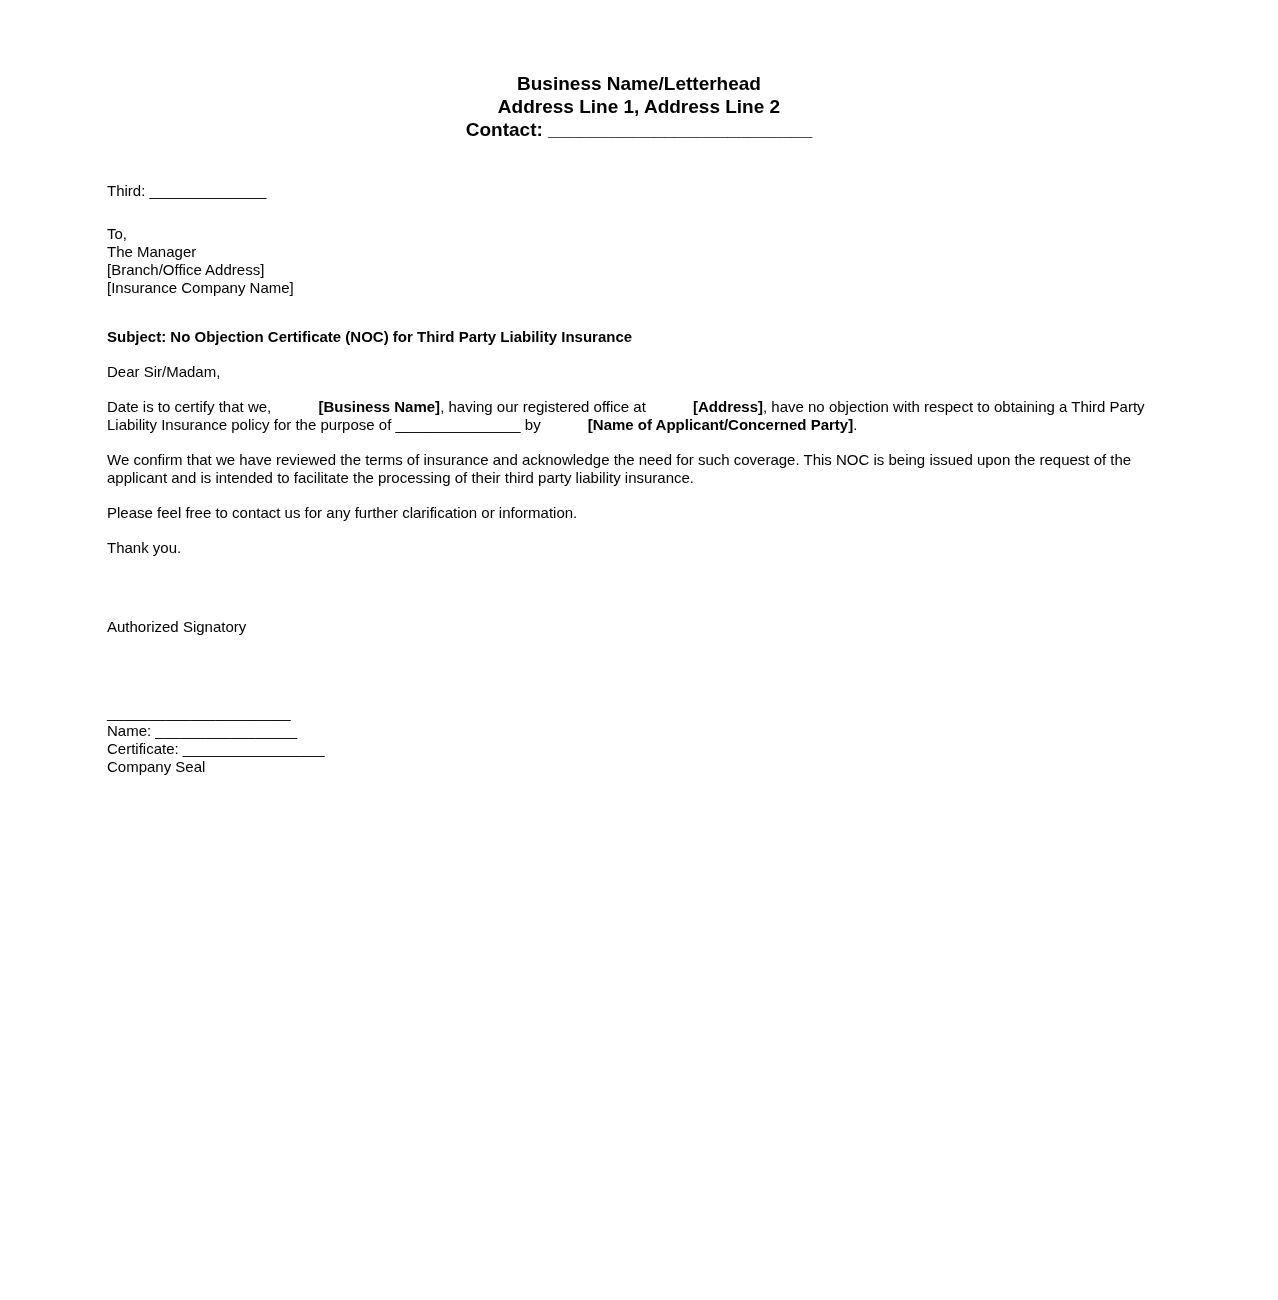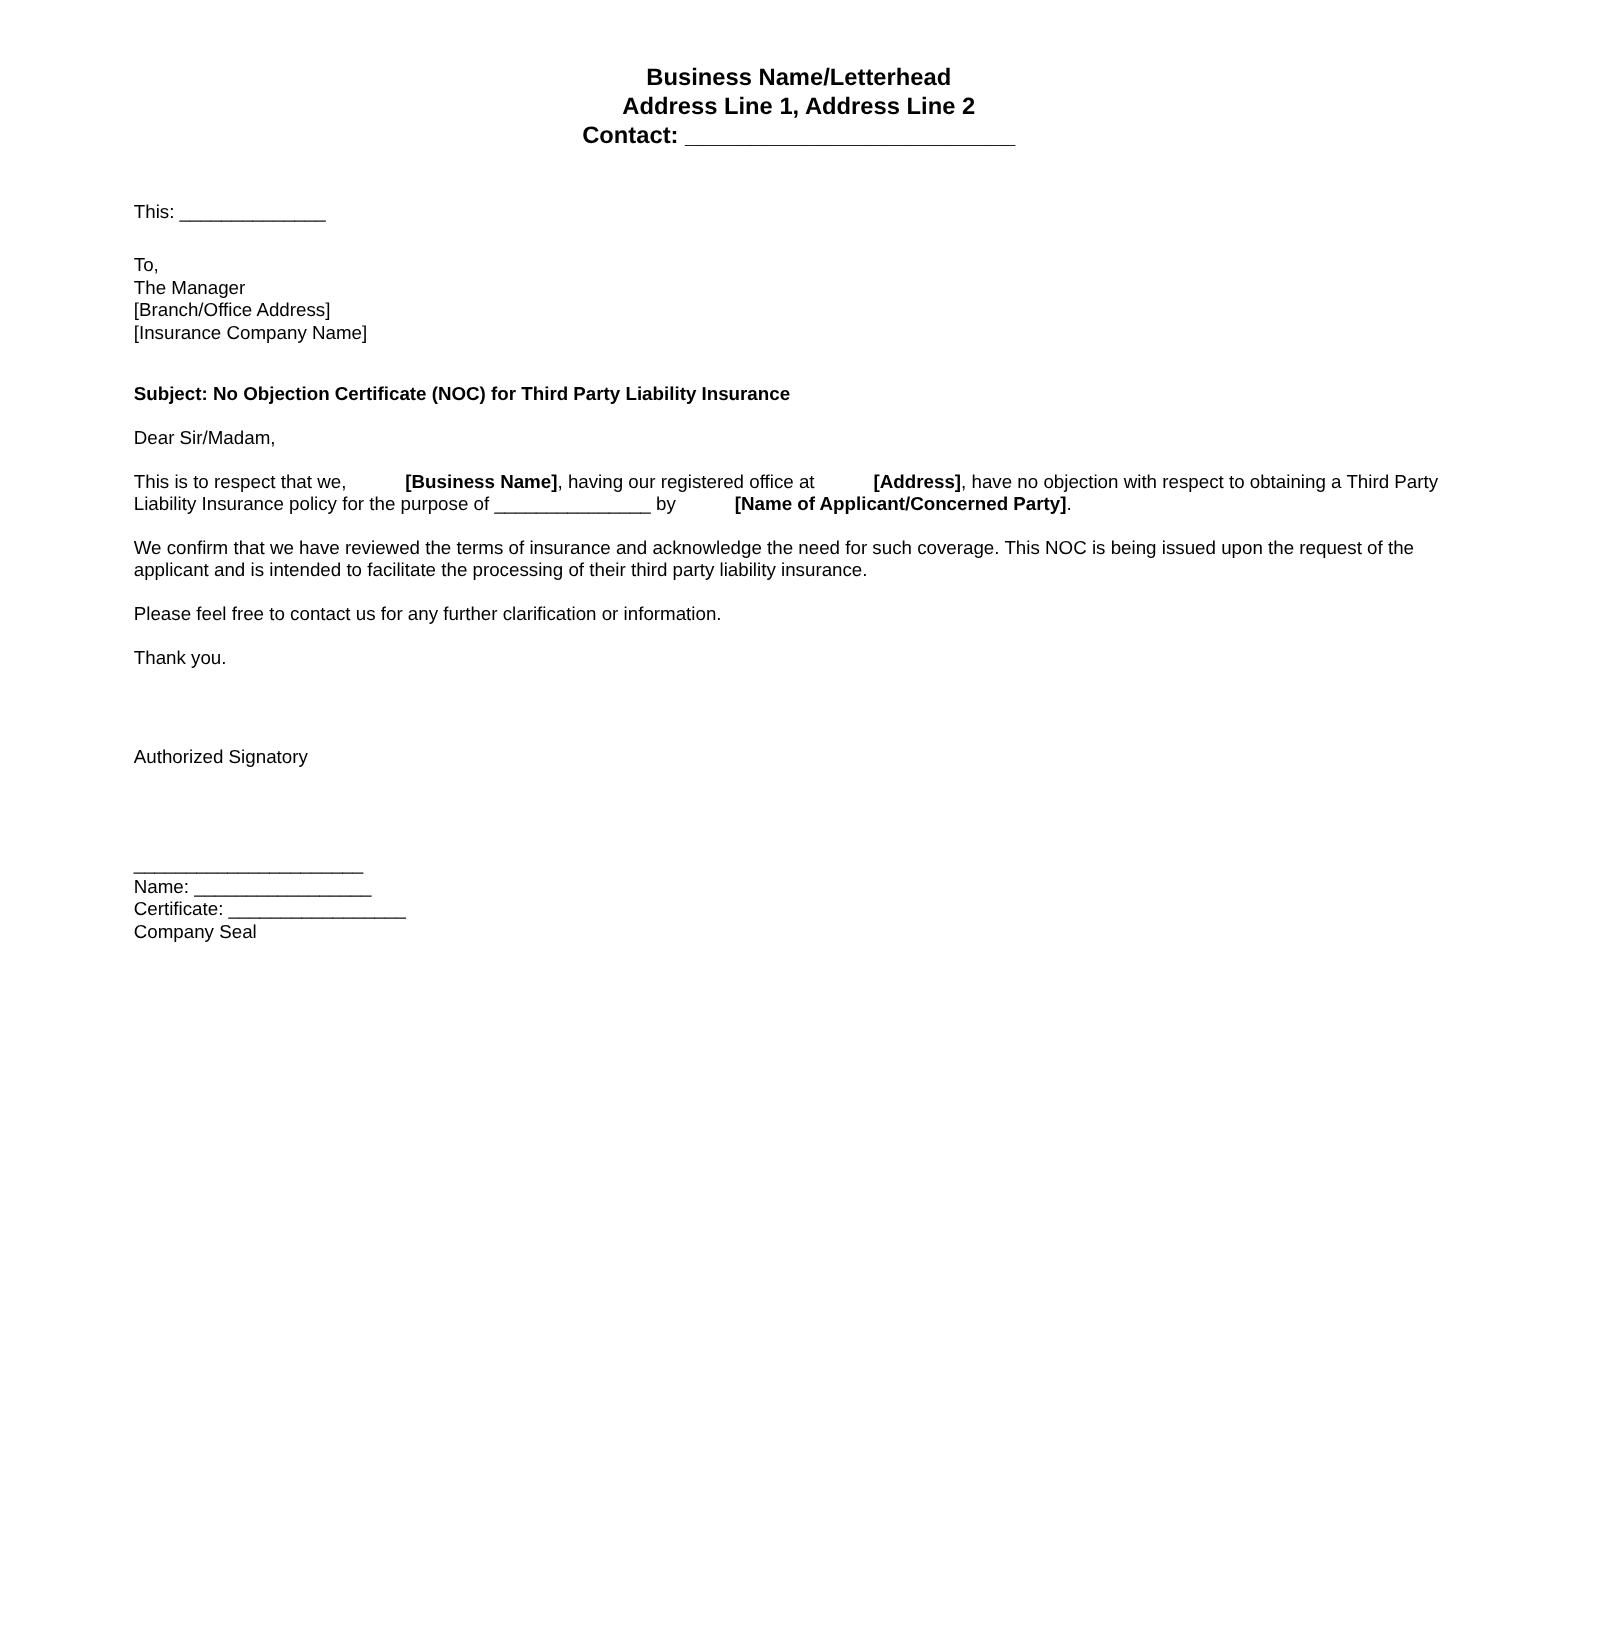--- a/index.html
+++ b/index.html
@@ -16,21 +16,21 @@
     line-height: 18px;
     color: #000000;
     overflow: hidden;
   }
   .page {
     width: 1278px;
     height: 1300px;
     padding: 0 107px;
   }
   .letterhead {
-    padding-top: 51px;
+    padding-top: 72px;
     text-align: center;
     font-weight: bold;
     font-size: 19px;
     line-height: 23px;
   }
   .letterhead div { white-space: nowrap; }
   .date-line { margin-top: 41px; }
   .recipient { margin-top: 25px; }
   .subject {
     margin-top: 31px;
@@ -47,34 +47,34 @@
 <body>
 
 <div class="page">
 
   <div class="letterhead">
     <div>Business Name/Letterhead</div>
     <div>Address Line 1, Address Line 2</div>
     <div><span>Contact: </span><span class="blank">_________________________</span></div>
   </div>
 
-  <div class="date-line"><span>This: </span><span class="blank">______________</span></div>
+  <div class="date-line"><span>Third: </span><span class="blank">______________</span></div>
 
   <div class="recipient">
     <div>To,</div>
     <div>The Manager</div>
     <div>[Branch/Office Address]</div>
     <div>[Insurance Company Name]</div>
   </div>
 
   <div class="subject">Subject: No Objection Certificate (NOC) for Third Party Liability Insurance</div>
 
   <div class="greeting">Dear Sir/Madam,</div>
 
-  <p class="para"><span>This is to respect that we, </span><b>[Business Name]</b><span>, having our registered office at </span><b>[Address]</b><span>, have no objection with respect to obtaining a Third Party Liability Insurance policy for the purpose of </span><span class="blank">_______________</span><span> by </span><b>[Name of Applicant/Concerned Party]</b><span>.</span></p>
+  <p class="para"><span>Date is to certify that we, </span><b>[Business Name]</b><span>, having our registered office at </span><b>[Address]</b><span>, have no objection with respect to obtaining a Third Party Liability Insurance policy for the purpose of </span><span class="blank">_______________</span><span> by </span><b>[Name of Applicant/Concerned Party]</b><span>.</span></p>
 
   <p class="para">We confirm that we have reviewed the terms of insurance and acknowledge the need for such coverage. This NOC is being issued upon the request of the applicant and is intended to facilitate the processing of their third party liability insurance.</p>
 
   <p class="para">Please feel free to contact us for any further clarification or information.</p>
 
   <p class="para">Thank you.</p>
 
   <div class="signatory-title">Authorized Signatory</div>
 
   <div class="signature-block">

